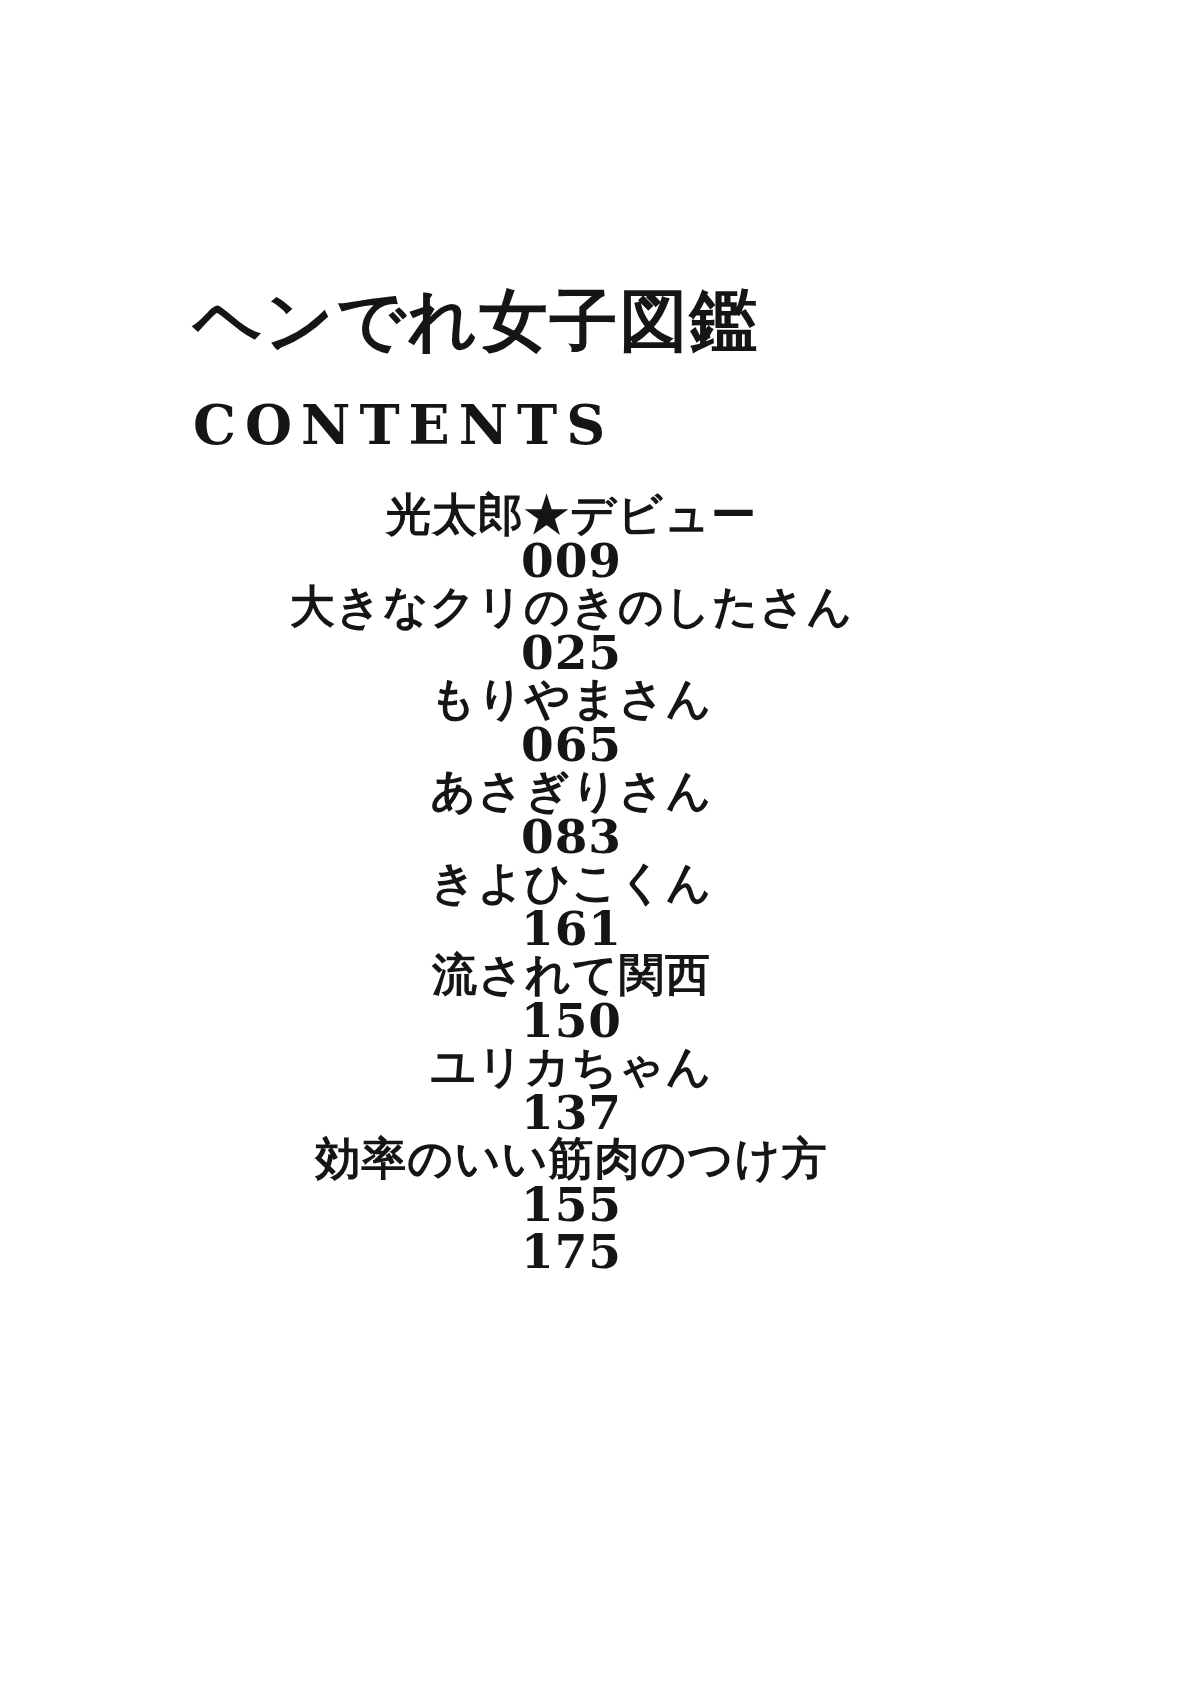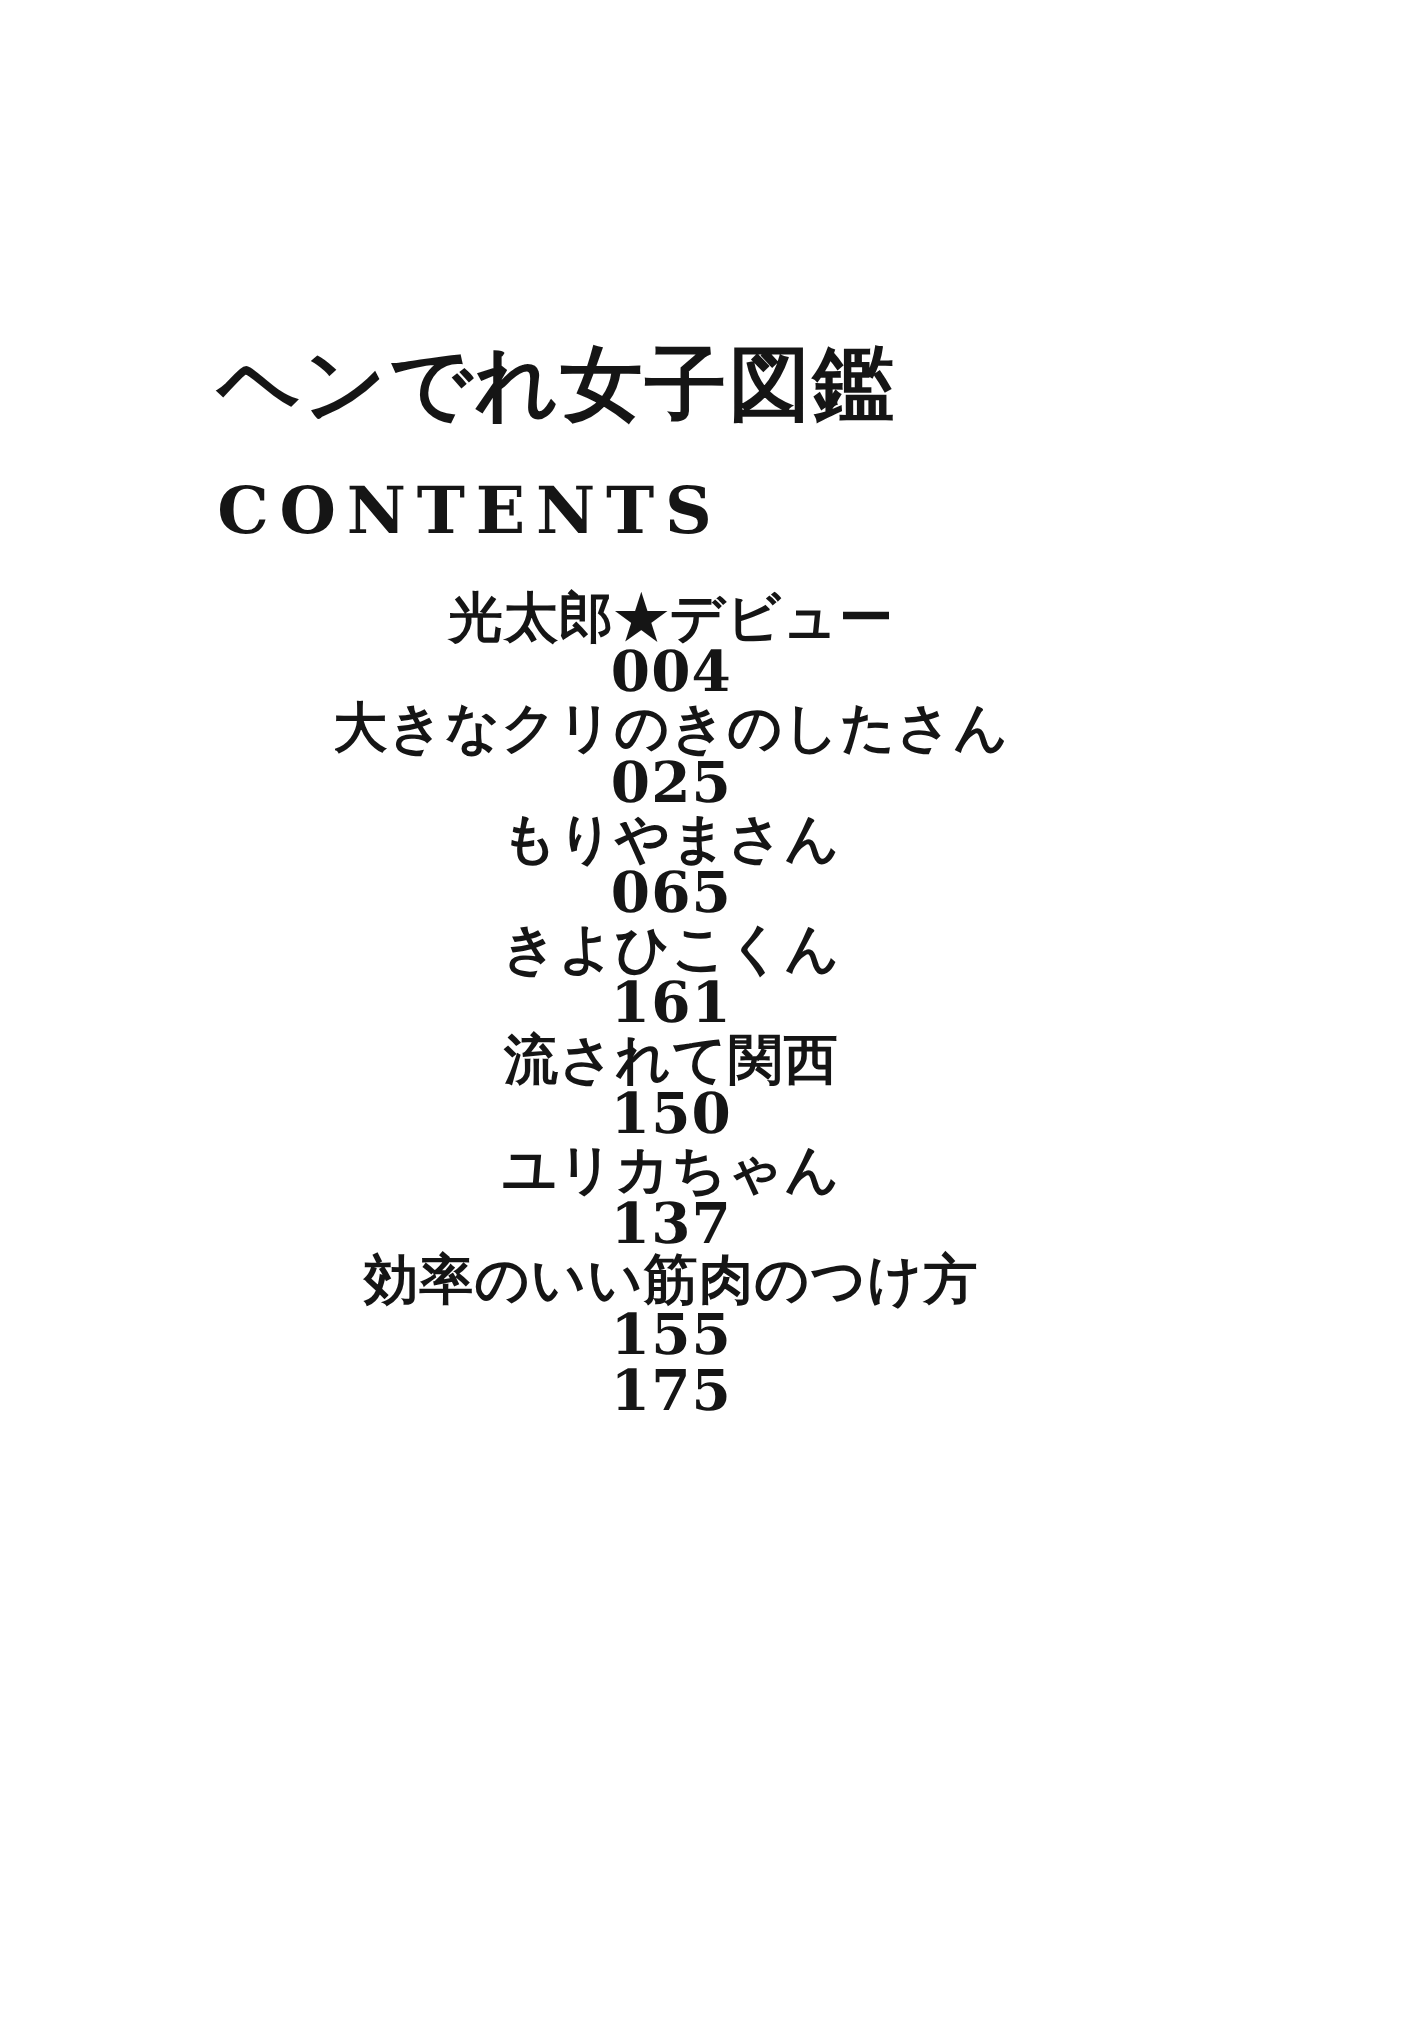--- a/index.html
+++ b/index.html
@@ -10,21 +10,21 @@
   .page {
     position: relative;
     width: 1189px;
     height: 1687px;
     background: #ffffff;
     color: #151515;
     overflow: hidden;
   }
   .content {
     position: absolute;
-    left: 181px;
+    left: 193px;
     top: 286px;
     width: 757px; 
   }
   .book-title {
     font-size: 68px;
     font-weight: bold;
     line-height: 1;
     letter-spacing: 2px;
     white-space: nowrap;
   }
@@ -62,29 +62,33 @@
 </head>
 <body>
 
 <div class="page">
   <div class="content">
     <h1 class="book-title">ヘンでれ女子図鑑</h1>
     <h2 class="contents-heading">CONTENTS</h2>
     <div class="toc-list">
         <div class="toc-row">
           <span class="toc-title">光太郎★デビュー</span>
-          <span class="toc-page">004</span>
+          <span class="toc-page">009</span>
         </div>
         <div class="toc-row">
           <span class="toc-title">大きなクリのきのしたさん</span>
           <span class="toc-page">025</span>
         </div>
         <div class="toc-row">
           <span class="toc-title">もりやまさん</span>
           <span class="toc-page">065</span>
+        </div>
+        <div class="toc-row">
+          <span class="toc-title">あさぎりさん</span>
+          <span class="toc-page">083</span>
         </div>
         <div class="toc-row">
           <span class="toc-title">きよひこくん</span>
           <span class="toc-page">161</span>
         </div>
         <div class="toc-row">
           <span class="toc-title">流されて関西</span>
           <span class="toc-page">150</span>
         </div>
         <div class="toc-row">

